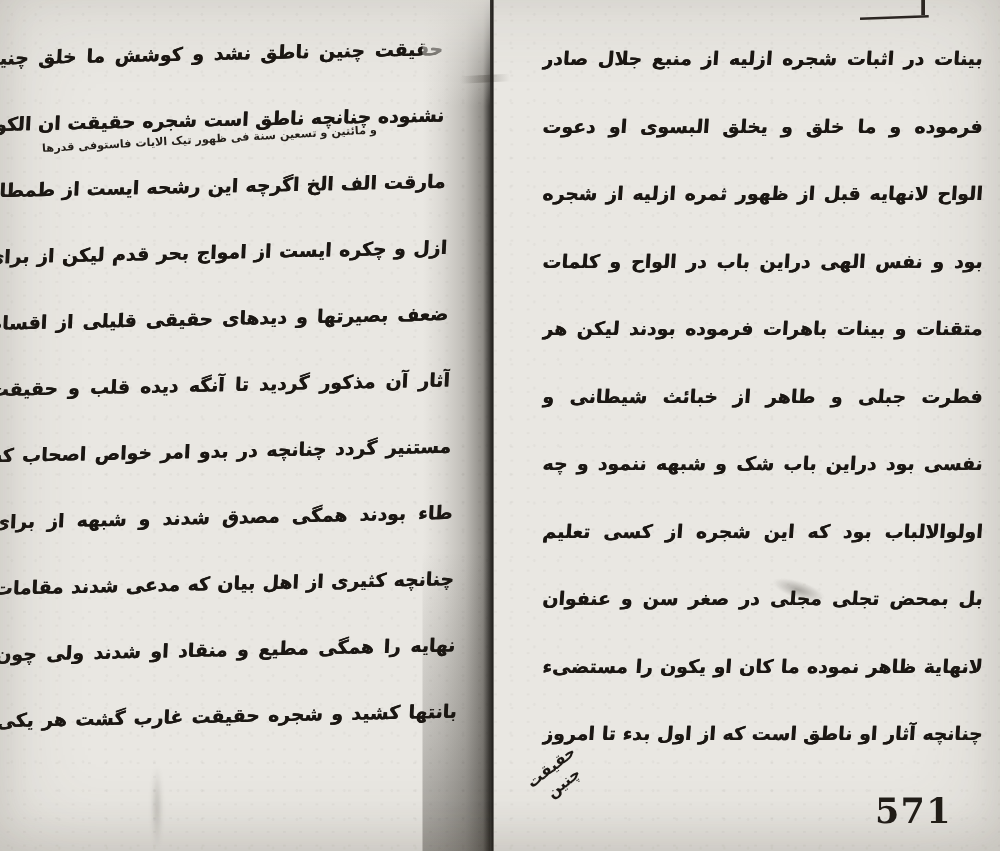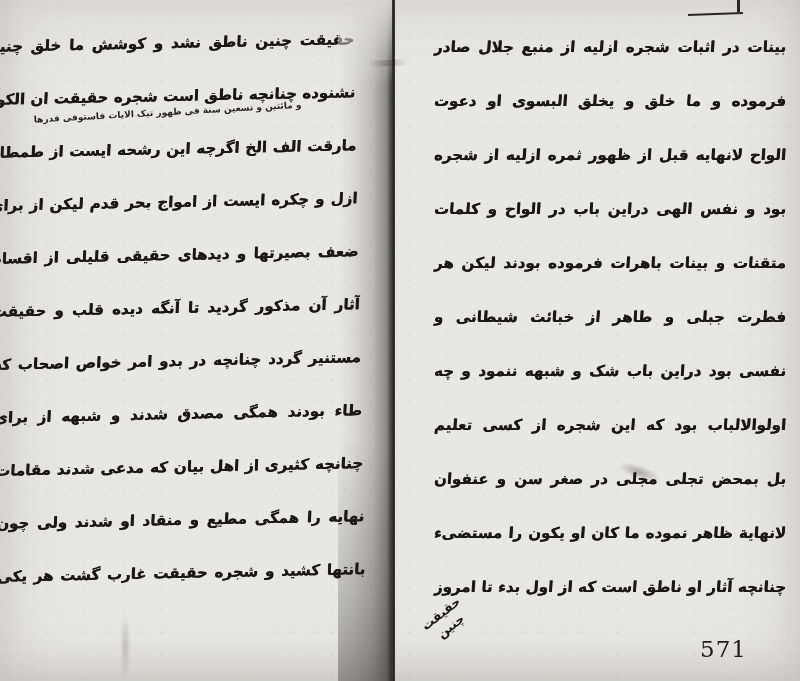--- a/index.html
+++ b/index.html
@@ -55,22 +55,22 @@
   .page-right .line{margin-bottom:24px;}
   .page-left .line{margin-bottom:23px;}
   .gloss{
     position:absolute;top:79px;right:34px;left:26px;direction:rtl;
     font-size:9px;line-height:10px;text-align:center;font-weight:bold;
     transform:rotate(-2deg);color:#241f19;height:11px;overflow:hidden;
   }
   
   .page-number{
     position:absolute;left:700px;top:632px;
-    font-family:"DejaVu Serif", serif;font-size:23px;line-height:34px;
-    color:#211d18;letter-spacing:1px;
+    font-family:"DejaVu Serif", serif;font-size:28px;line-height:34px;
+    color:#211d18;letter-spacing:1px;font-weight:bold;
   }
   .catchword{
     position:absolute;left:418px;top:604px;width:56px;direction:rtl;
     font-size:12.5px;font-weight:bold;line-height:16px;text-align:center;
     transform:rotate(-38deg);color:#1d1915;
   }
   .header-mark-stroke{
     position:absolute;left:737px;top:0;width:3px;height:12px;background:#2a2521;
   }
   .header-mark-underline{

